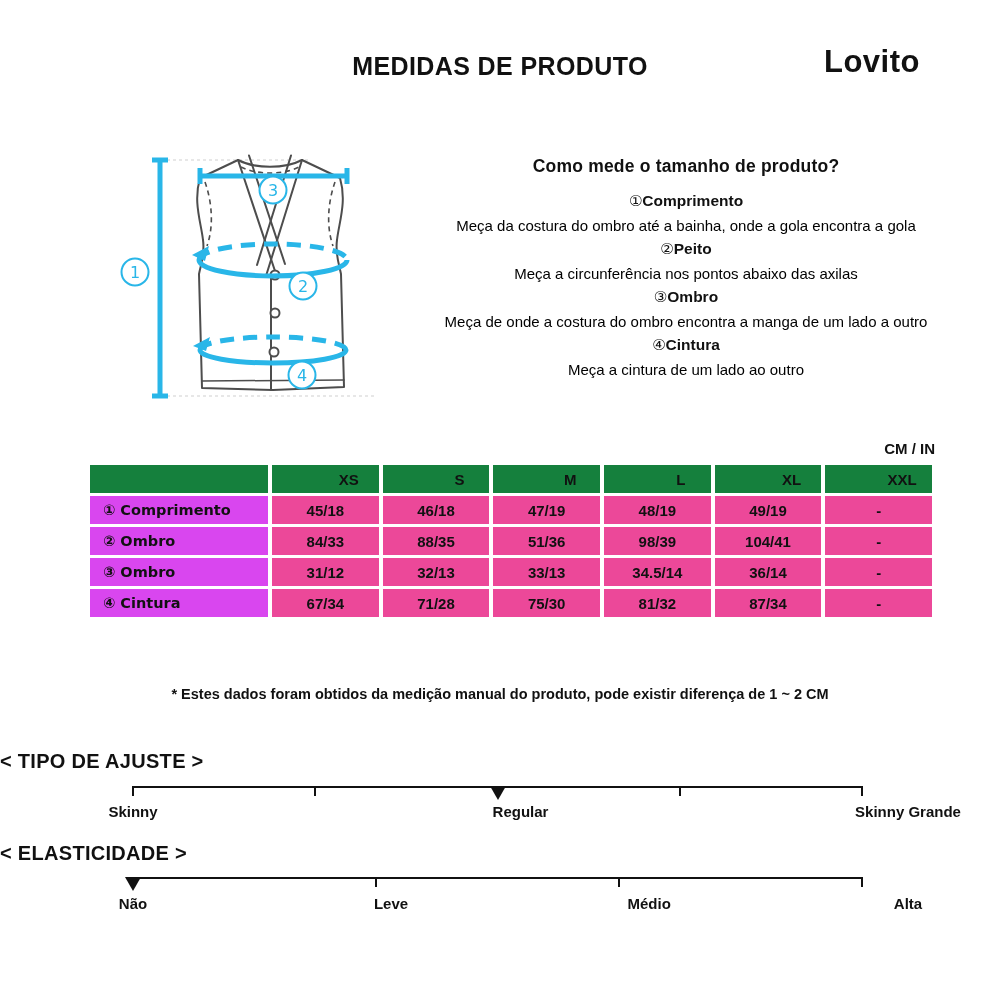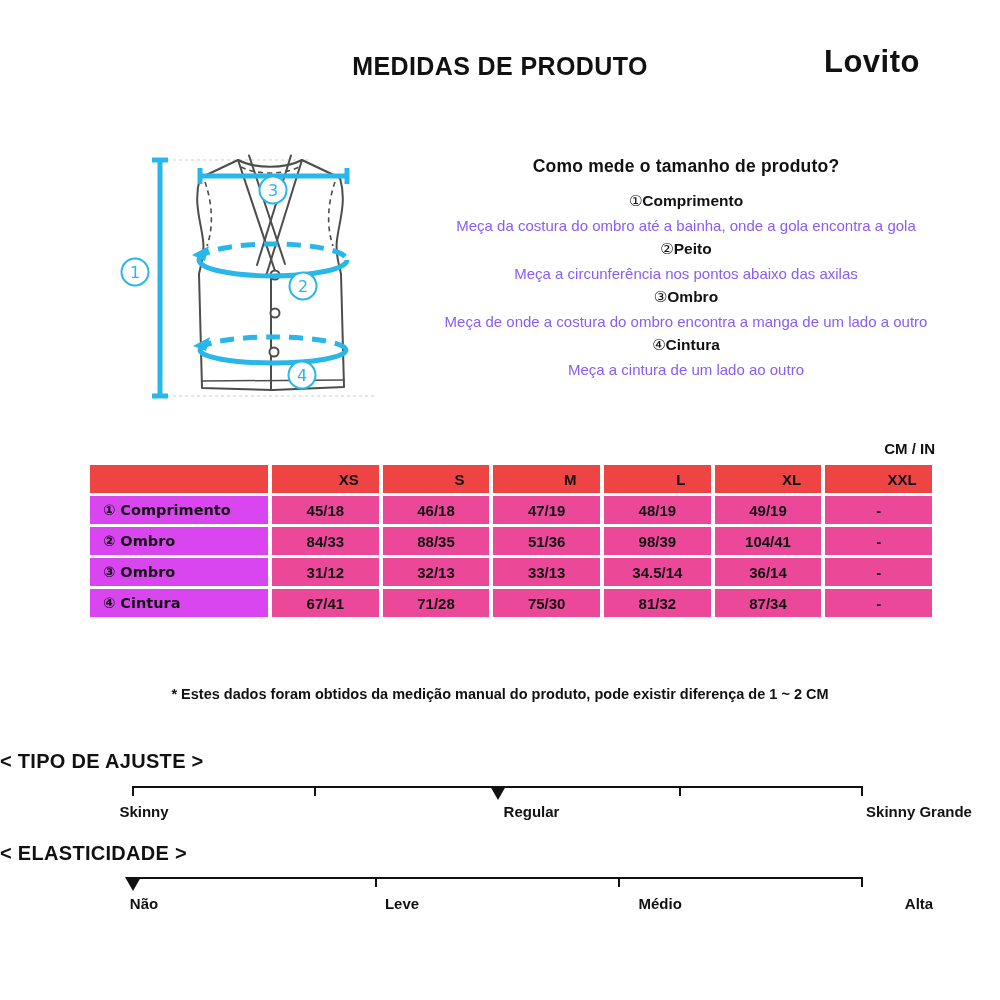--- a/index.html
+++ b/index.html
@@ -12,45 +12,45 @@
   .brand { position:absolute; top:44px; right:80px; font-size:31px; font-weight:700; letter-spacing:.5px; }
 
   
   .diagram { position:absolute; left:110px; top:140px; width:310px; height:290px; }
 
   
   .howto { position:absolute; left:430px; top:156px; width:512px;text-align:center; }
   .howto h2 { font-size:17.5px; font-weight:700; letter-spacing:.2px; margin-bottom:12px; }
   .howto .head { font-size:15.5px; font-weight:700; line-height:23.5px; }
   .howto .head .circ { font-family:"DejaVu Sans", sans-serif; font-weight:400; font-size:15px; }
-  .howto .desc { font-size:15px; color:#8b5cf6; line-height:23.5px; }
+  .howto .desc { font-size:15px; color:#000000; line-height:23.5px; }
 
   
   .unit { position:absolute; top:440px; right:65px; font-size:15px; font-weight:700; }
   .size-table { position:absolute; left:90px; top:465px; width:842px;
     display:grid; grid-template-columns:178px repeat(6, 1fr); column-gap:4px; row-gap:3px; }
   .size-table .cell { height:28px; display:flex; align-items:center; justify-content:center;
     font-size:15px; font-weight:700; }
-  .size-table .hcell { background:#ef4444;padding-left:47px; }
+  .size-table .hcell { background:#15803d;padding-left:47px; }
   .size-table .lcell { background:#d946ef; justify-content:flex-start; padding-left:13px;
     font-family:"DejaVu Sans", sans-serif; font-size:14.5px; }
   .size-table .vcell { background:#ec4899; }
 
   
   .note { position:absolute; top:686px; left:0; width:1000px; text-align:center;
     font-size:14.5px; font-weight:700; }
 
   
   .scale-title { position:absolute; left:0; width:1000px; text-align:left;
     font-size:20px; font-weight:800; letter-spacing:.3px; }
   .scale-line { position:absolute; left:133px; width:729px; height:2px; background:#111; }
   .scale-line .tick { position:absolute; top:0; width:2px; height:10px; background:#111; transform:translateX(-1px); }
   .scale-line .marker { position:absolute; top:0; width:0; height:0; transform:translateX(-50%);
     border-left:8px solid transparent; border-right:8px solid transparent; border-top:14px solid #111; }
-  .scale-labels { position:absolute; left:133px; width:775px; height:20px;margin-left:11px; }
+  .scale-labels { position:absolute; left:133px; width:775px; height:20px; }
   .scale-labels span { position:absolute; transform:translateX(-50%); white-space:nowrap;
     font-size:15px; font-weight:700; }
   .t0{left:0%} .t25{left:25%} .t33{left:33.3%} .t50{left:50%} .t66{left:66.6%} .t75{left:75%} .t100{left:100%}
 </style>
 </head>
 <body>
 
 <div class="canvas">
 
   <div class="page-title">MEDIDAS DE PRODUTO</div>
@@ -164,21 +164,21 @@
 
     <div class="cell lcell">③ Ombro</div>
     <div class="cell vcell">31/12</div>
     <div class="cell vcell">32/13</div>
     <div class="cell vcell">33/13</div>
     <div class="cell vcell">34.5/14</div>
     <div class="cell vcell">36/14</div>
     <div class="cell vcell">-</div>
 
     <div class="cell lcell">④ Cintura</div>
-    <div class="cell vcell">67/41</div>
+    <div class="cell vcell">67/34</div>
     <div class="cell vcell">71/28</div>
     <div class="cell vcell">75/30</div>
     <div class="cell vcell">81/32</div>
     <div class="cell vcell">87/34</div>
     <div class="cell vcell">-</div>
   </div>
 
   <div class="note">* Estes dados foram obtidos da medição manual do produto, pode existir diferença de 1 ~ 2 CM</div>
 
   <div class="scale-title" style="top:750px">&lt; TIPO DE AJUSTE &gt;</div>

